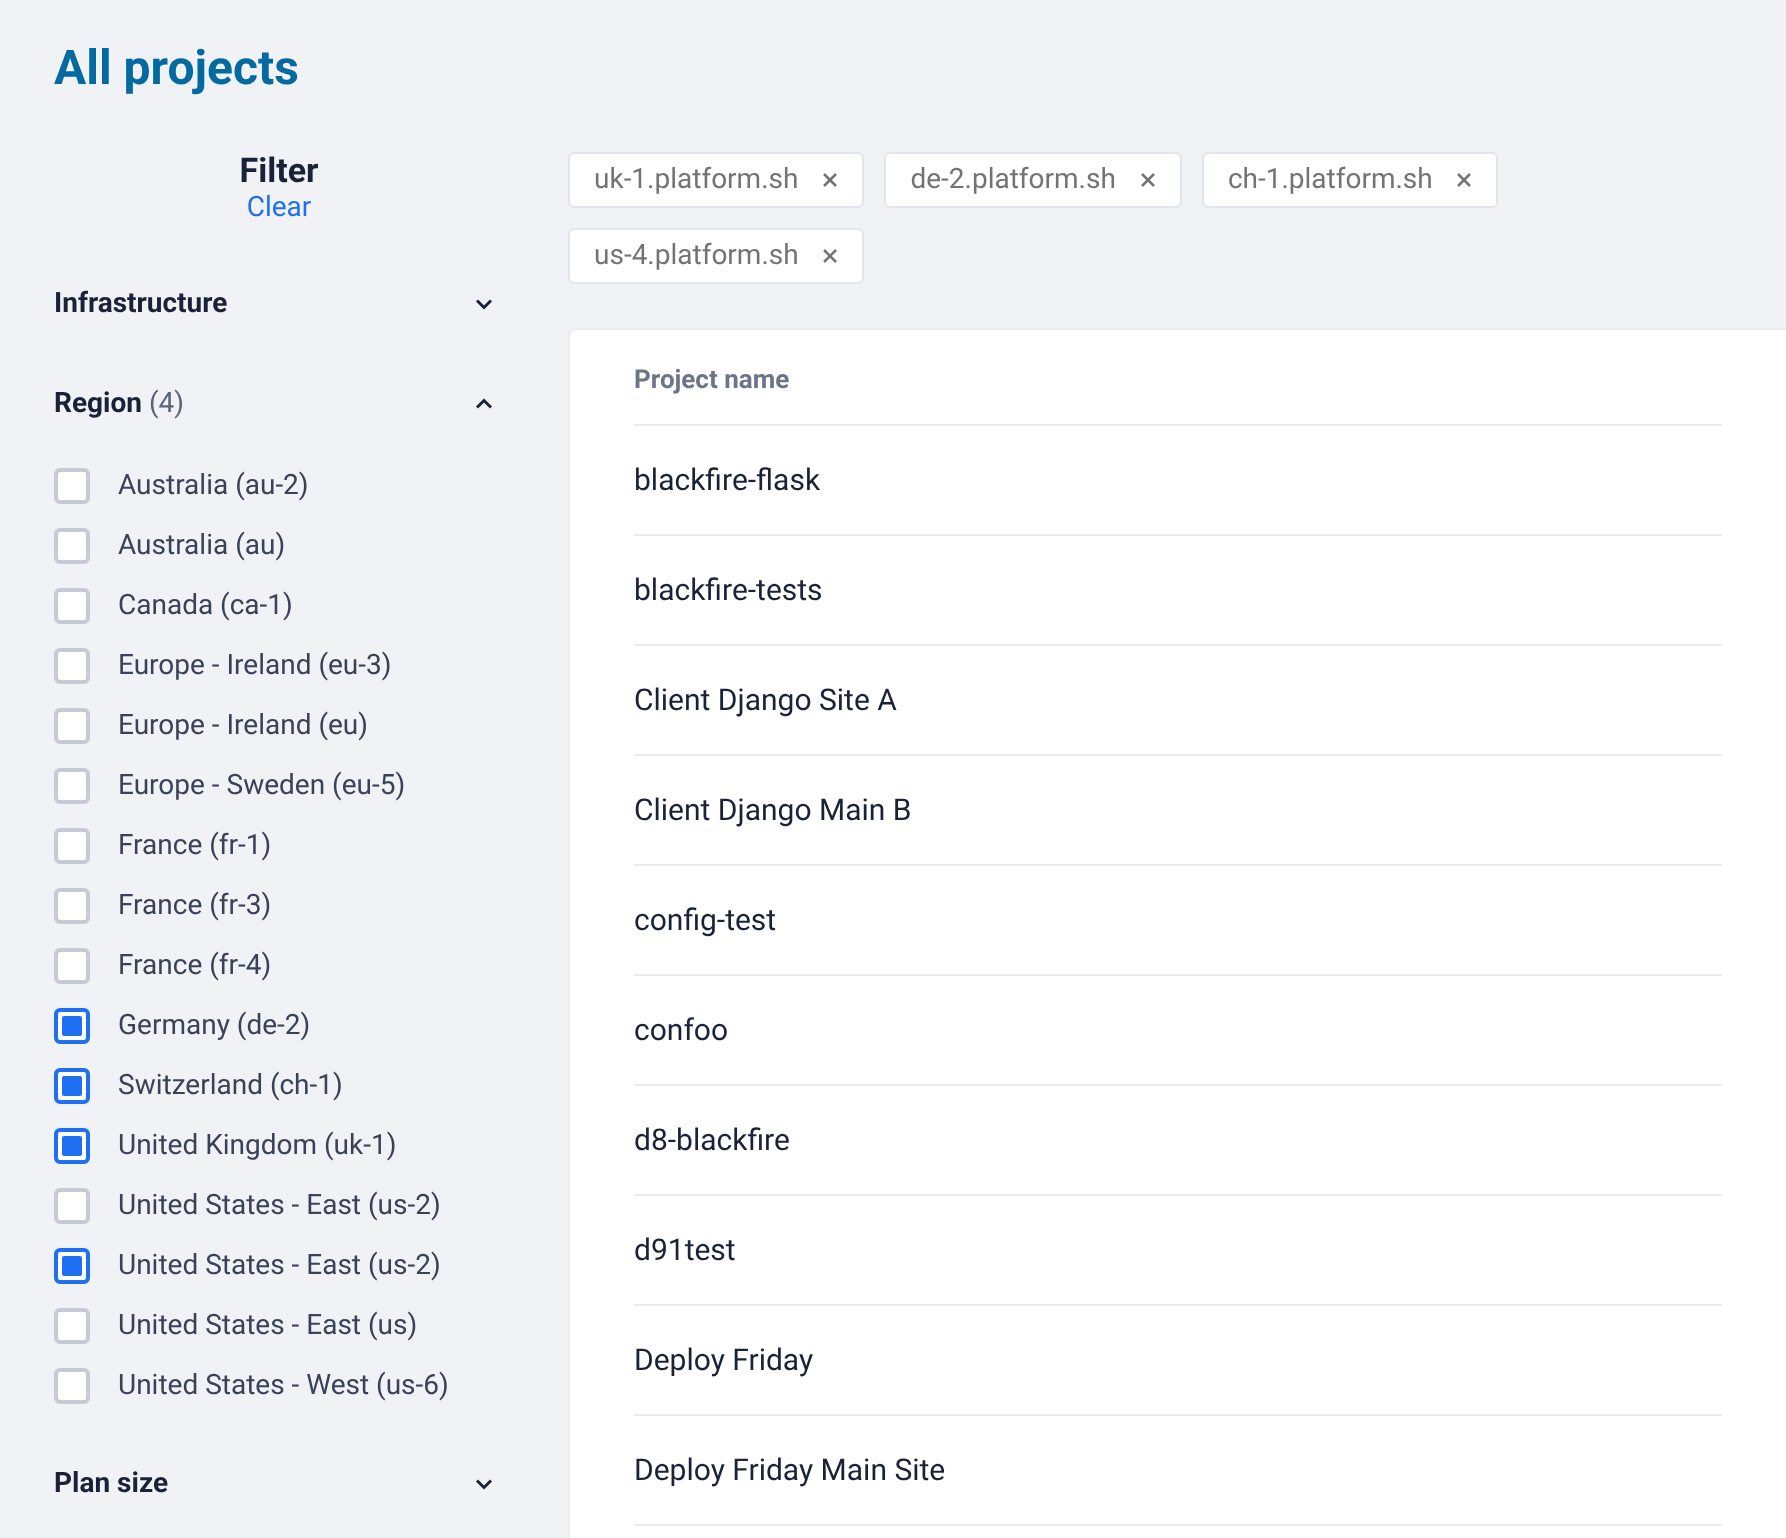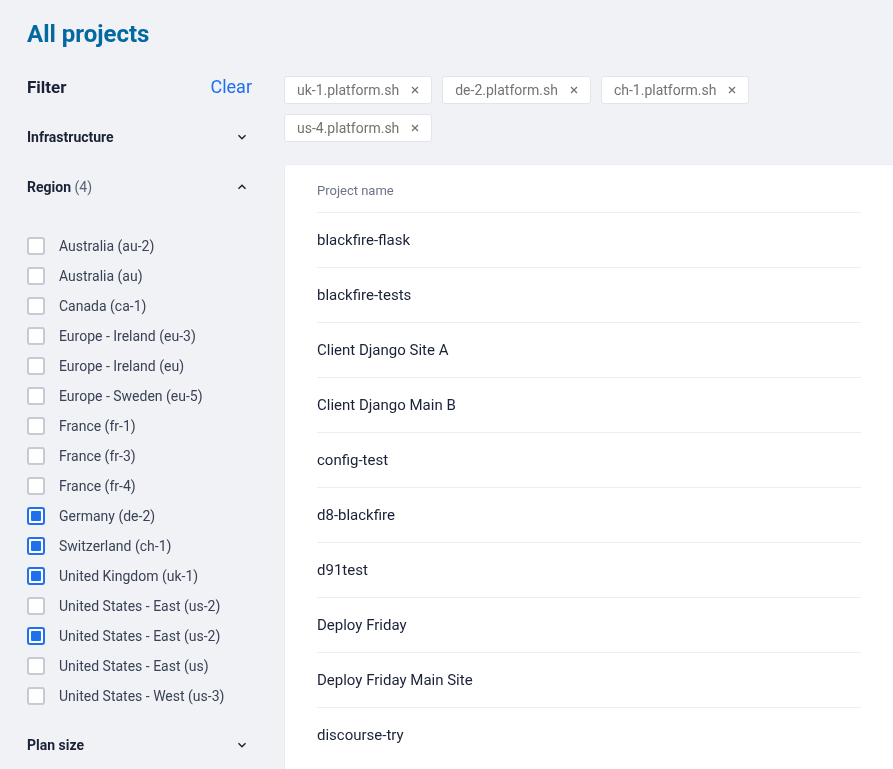--- a/index.html
+++ b/index.html
@@ -32,28 +32,29 @@
     }
     .sidebar {
       width: 225px;
       flex-shrink: 0;
     }
     .filter-header {
       display: flex;
       justify-content: space-between;
       align-items: center;
       margin-bottom: 24px;
+      flex-direction: column;
     }
     .filter-title {
       font-size: 17px;
       font-weight: 700;
       color: #1a2238;
     }
     .clear-link {
-      font-size: 18px;
+      font-size: 14px;
       color: #1e70f0;
       cursor: pointer;
       font-weight: 400;
     }
     .filter-section {
       margin-bottom: 18px;
     }
     .filter-section-header {
       display: flex;
       justify-content: space-between;
@@ -72,21 +73,21 @@
     }
     .chevron {
       width: 20px;
       height: 20px;
       display: flex;
       align-items: center;
       justify-content: center;
       stroke: #9aa0af;
     }
     .filter-options {
-      margin-top: 28px;
+      margin-top: 10px;
     }
     .filter-option {
       display: flex;
       align-items: center;
       gap: 14px;
       padding: 6px 0;
       cursor: pointer;
     }
     .checkbox {
       width: 18px;
@@ -149,21 +150,21 @@
       border-radius: 4px 0 0 0;
       border: 1px solid #ebedf1;
       border-right: none;
       border-bottom: none;
       min-height: 640px;
     }
     .table-header {
       padding: 18px 32px 14px 32px;
       font-size: 13px;
       color: #6d7488;
-      font-weight: 400;
+      font-weight: 700;
     }
     .project-row {
       padding: 18px 32px;
       border-top: 1px solid #ebedf1;
       font-size: 15px;
       color: #1a2238;
       font-weight: 400;
       margin: 0 32px;
       padding-left: 0;
       padding-right: 0;
@@ -270,21 +271,21 @@
             <div class="filter-option">
               <div class="checkbox checked"></div>
               <span class="filter-option-label">United States - East (us-2)</span>
             </div>
             <div class="filter-option">
               <div class="checkbox"></div>
               <span class="filter-option-label">United States - East (us)</span>
             </div>
             <div class="filter-option">
               <div class="checkbox"></div>
-              <span class="filter-option-label">United States - West (us-3)</span>
+              <span class="filter-option-label">United States - West (us-6)</span>
             </div>
           </div>
       </div>
 
       <div class="filter-section">
         <div class="filter-section-header">
           <span class="filter-section-title">Plan size</span>
           <span class="chevron">
             <svg width="14" height="14" viewBox="0 0 24 24" fill="none" stroke="currentColor" stroke-width="2.5">
                 <polyline points="6 9 12 15 18 9"></polyline>
@@ -335,20 +336,21 @@
         </div>
 
       <div class="projects-panel">
         <div class="table-header">Project name</div>
         <div class="rows-wrap" id="project-rows">
             <div class="project-row">blackfire-flask</div>
             <div class="project-row">blackfire-tests</div>
             <div class="project-row">Client Django Site A</div>
             <div class="project-row">Client Django Main B</div>
             <div class="project-row">config-test</div>
+            <div class="project-row">confoo</div>
             <div class="project-row">d8-blackfire</div>
             <div class="project-row">d91test</div>
             <div class="project-row">Deploy Friday</div>
             <div class="project-row">Deploy Friday Main Site</div>
             <div class="project-row">discourse-try</div>
           </div>
       </div>
     </main>
   </div>
 </div>

